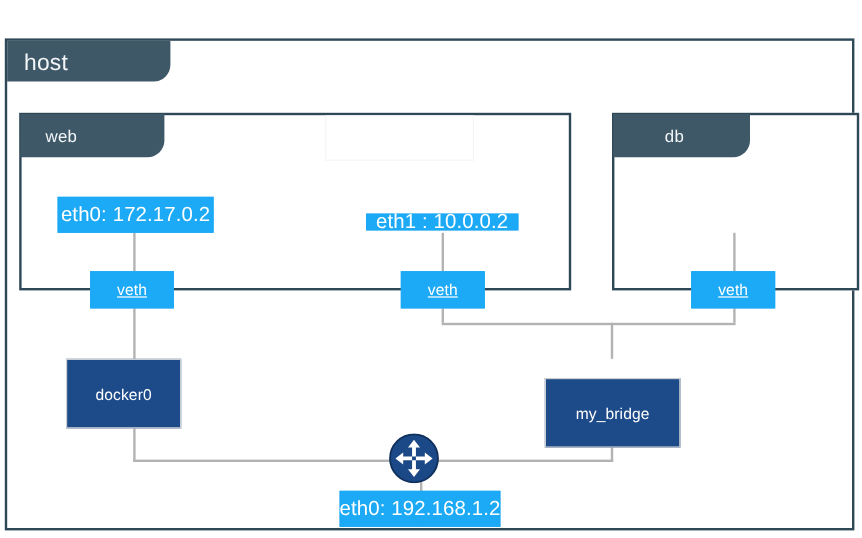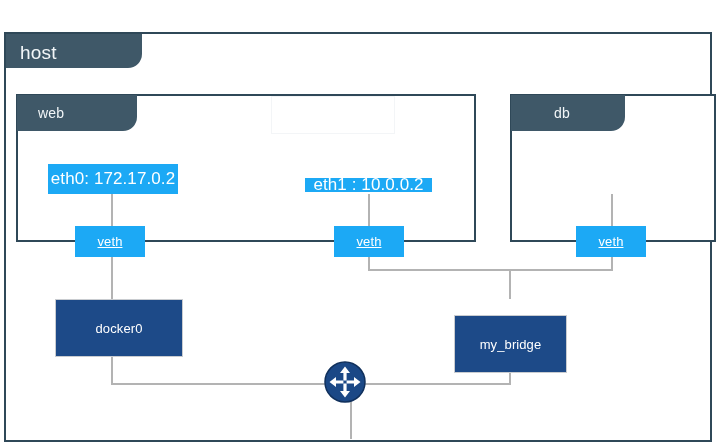--- a/index.html
+++ b/index.html
@@ -188,24 +188,25 @@
 
     <div class="node node-eth" style="left:299px; top:130px; width:127px; height:14px;margin-top:14px;">eth1 : 10.0.0.2</div>
 
 
     <div class="node node-veth" style="left:69px; top:192px; width:70px; height:31px;">veth</div>
 
     <div class="node node-veth" style="left:328px; top:192px; width:70px; height:31px;">veth</div>
 
     <div class="node node-veth" style="left:570px; top:192px; width:70px; height:31px;">veth</div>
 
-    <div class="node node-bridge" style="left:49px; top:265px; width:128px; height:58px;">docker0</div>
+    <div class="node node-bridge" style="left:49px; top:265px; width:96px; height:58px;">docker0</div>
 
     <div class="node node-bridge" style="left:448px; top:281px; width:113px; height:58px;">my_bridge</div>
 
+    <div class="node node-eth" style="left:277px; top:375px; width:134px; height:30px;">eth0: 192.168.1.2</div>
 
   </div>
 
   <div class="router-icon">
     <svg width="42" height="42" viewBox="0 0 42 42" aria-hidden="true">
       <circle cx="21" cy="21" r="20" fill="#1b4886" stroke="#10305c" stroke-width="1.5"></circle>
 
       <path d="M21 5.5 L26 12 L22.6 12 L22.6 19.4 L19.4 19.4 L19.4 12 L16 12 Z" fill="#ffffff"></path>
 
       <path d="M21 36.5 L16 30 L19.4 30 L19.4 22.6 L22.6 22.6 L22.6 30 L26 30 Z" fill="#ffffff"></path>

